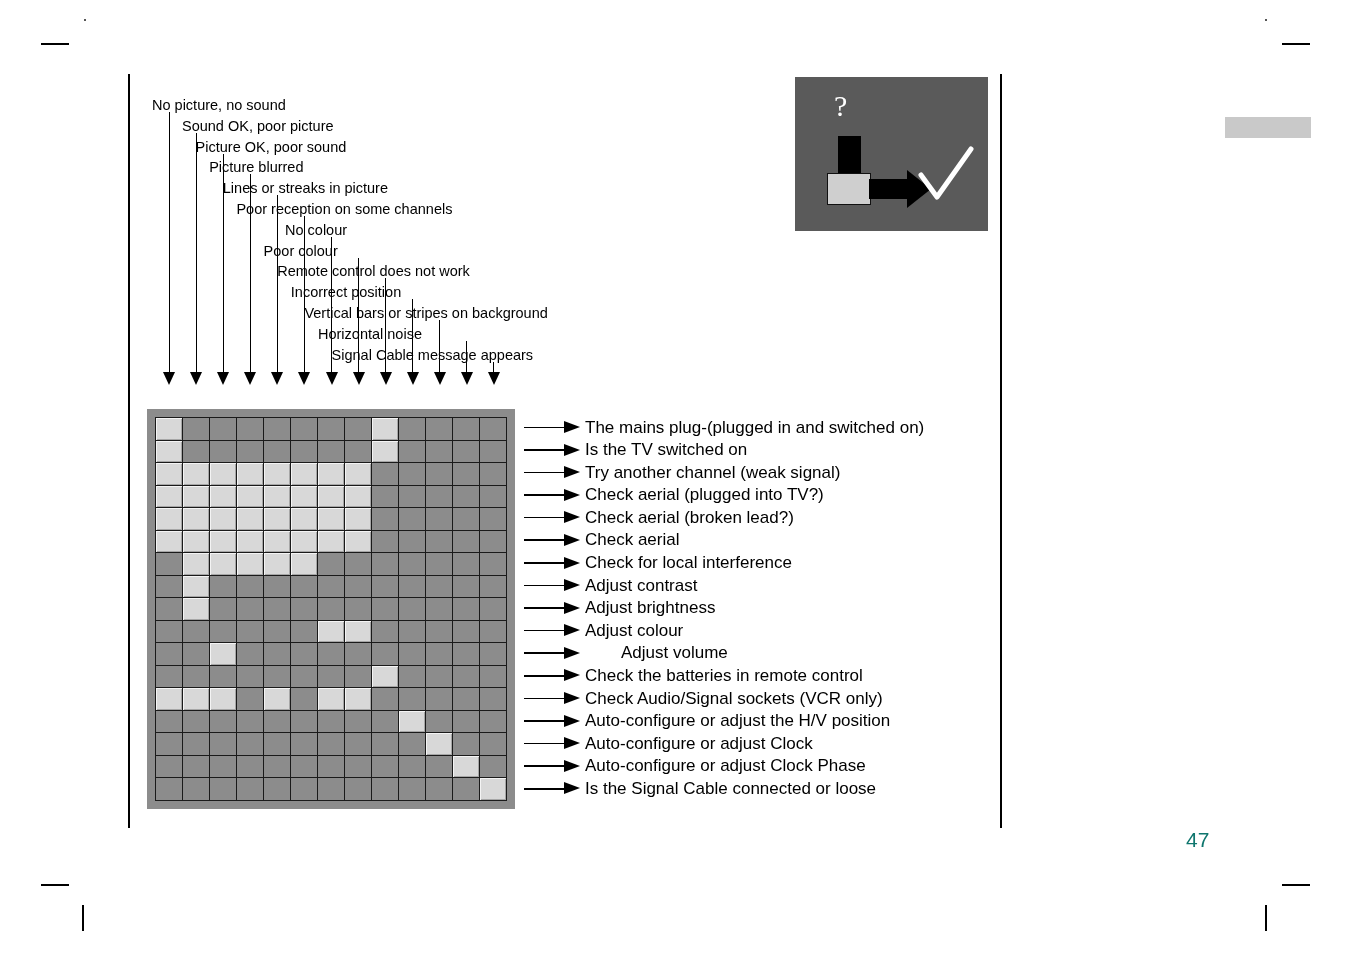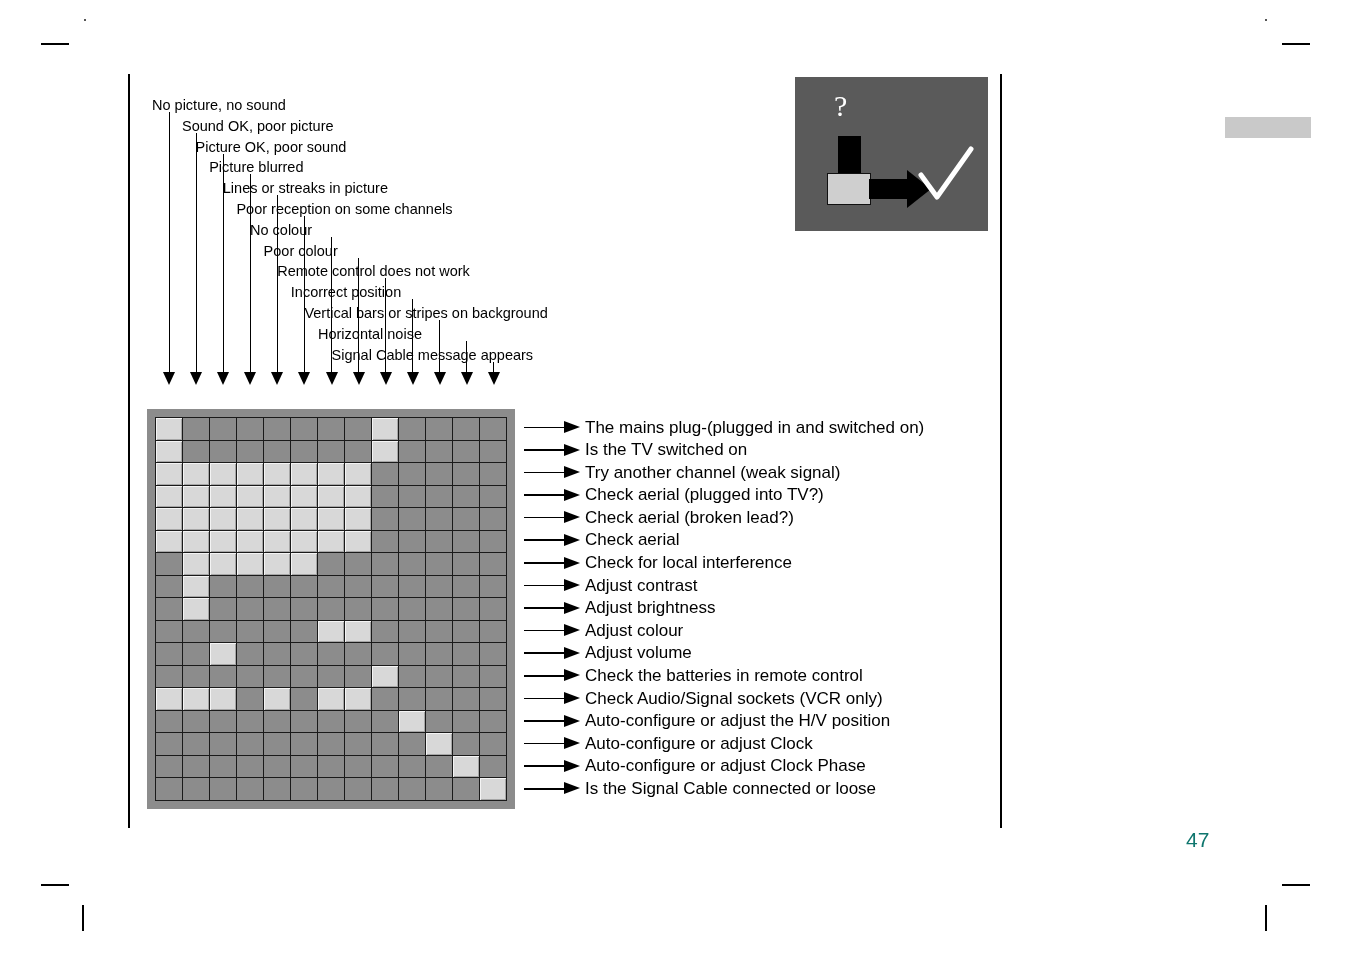--- a/index.html
+++ b/index.html
@@ -209,21 +209,21 @@
     <div class="arrowhead" style="left: 217.192px; top: 372px;"></div>
     <div class="symptom" style="left: 209.2px; top: 160.4px;">Picture blurred</div>
     <div class="leader" style="left: 249.769px; top: 174.4px; height: 197.6px;"></div>
     <div class="arrowhead" style="left: 244.269px; top: 372px;"></div>
     <div class="symptom" style="left: 222.8px; top: 181.2px;">Lines or streaks in picture</div>
     <div class="leader" style="left: 276.846px; top: 195.2px; height: 176.8px;"></div>
     <div class="arrowhead" style="left: 271.346px; top: 372px;"></div>
     <div class="symptom" style="left: 236.4px; top: 202px;">Poor reception on some channels</div>
     <div class="leader" style="left: 303.923px; top: 216px; height: 156px;"></div>
     <div class="arrowhead" style="left: 298.423px; top: 372px;"></div>
-    <div class="symptom" style="left: 250px; top: 222.8px;">No colour</div>
+    <div class="symptom" style="left: 250px; top: 222.8px; padding-left: 35px;">No colour</div>
     <div class="leader" style="left: 331px; top: 236.8px; height: 135.2px;"></div>
     <div class="arrowhead" style="left: 325.5px; top: 372px;"></div>
     <div class="symptom" style="left: 263.6px; top: 243.6px;">Poor colour</div>
     <div class="leader" style="left: 358.077px; top: 257.6px; height: 114.4px;"></div>
     <div class="arrowhead" style="left: 352.577px; top: 372px;"></div>
     <div class="symptom" style="left: 277.2px; top: 264.4px;">Remote control does not work</div>
     <div class="leader" style="left: 385.154px; top: 278.4px; height: 93.6px;"></div>
     <div class="arrowhead" style="left: 379.654px; top: 372px;"></div>
     <div class="symptom" style="left: 290.8px; top: 285.2px;">Incorrect position</div>
     <div class="leader" style="left: 412.231px; top: 299.2px; height: 72.8px;"></div>
@@ -528,21 +528,21 @@
       </div>
       <div class="remedy-text">Adjust brightness</div>
     </div>
     <div class="remedy-row" style="top: 622.294px;">
       <div class="remedy-arrow">
         <span class="shaft"></span>
         <span class="head"></span>
       </div>
       <div class="remedy-text">Adjust colour</div>
     </div>
-    <div class="remedy-row" style="top: 644.882px;">
+    <div class="remedy-row" style="top: 644.882px; gap: 36px;">
       <div class="remedy-arrow">
         <span class="shaft"></span>
         <span class="head"></span>
       </div>
       <div class="remedy-text">Adjust volume</div>
     </div>
     <div class="remedy-row" style="top: 667.471px;">
       <div class="remedy-arrow">
         <span class="shaft"></span>
         <span class="head"></span>

